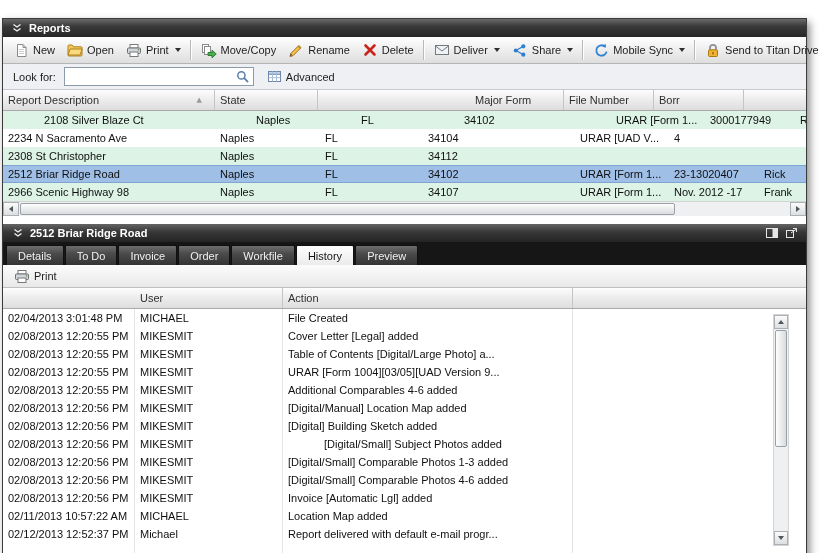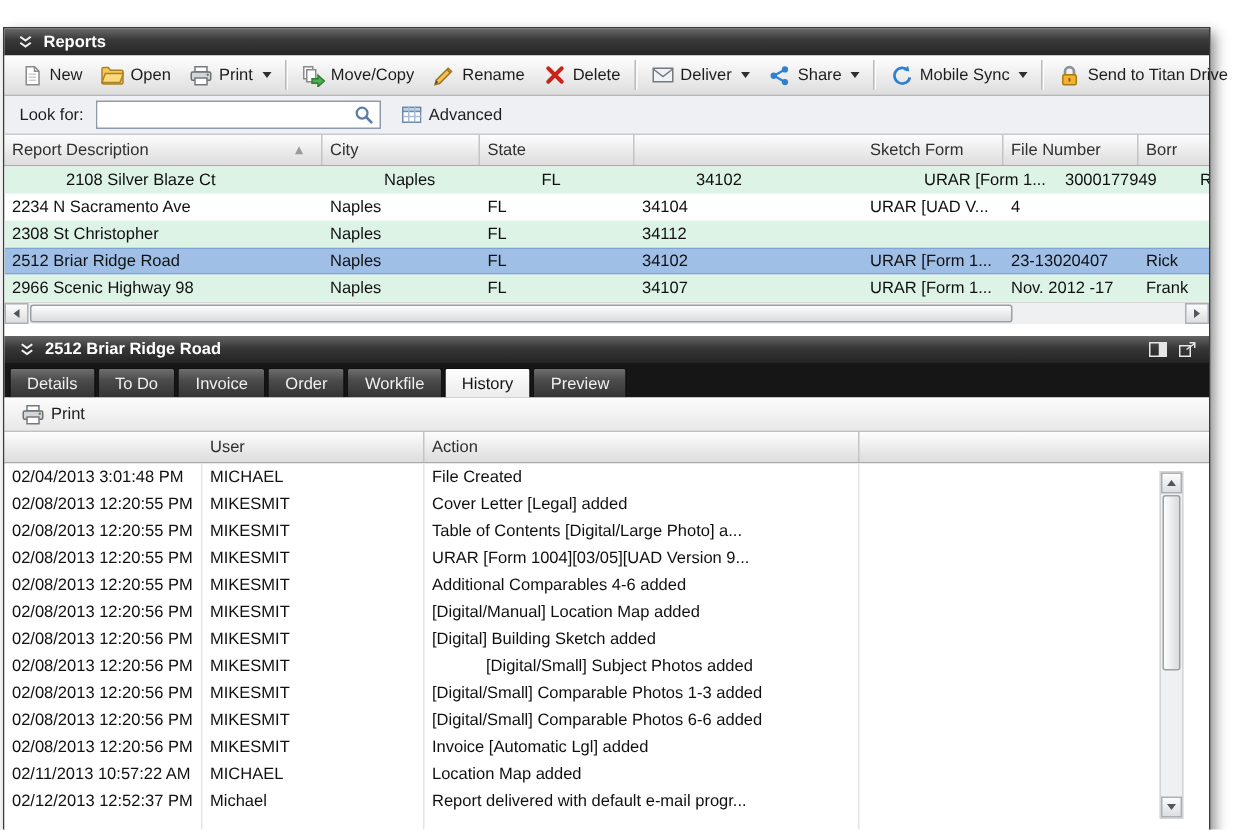--- a/index.html
+++ b/index.html
@@ -198,31 +198,28 @@
         </span>
       <span>Advanced</span>
     </div>
   </div>
 
   <div class="grid-header" id="reports-header">
       <div class="hcell" style="width: 212px;">
         <span>Report Description</span>
         <span class="sort-arrow">▲</span>
       </div>
-      <div class="hcell" style="width: 105px;">
-        <span>City</span>
-      </div>
       <div class="hcell" style="width: 103px;">
         <span>State</span>
       </div>
       <div class="hcell" style="width: 152px; margin-top: 39px;">
         <span>Zip</span>
       </div>
       <div class="hcell" style="width: 94px;">
-        <span>Sketch Form</span>
+        <span>Major Form</span>
       </div>
       <div class="hcell" style="width: 90px;">
         <span>File Number</span>
       </div>
       <div class="hcell" style="width: 90px;">
         <span>Borr</span>
       </div>
     </div>
   <div class="grid-body" id="reports-body">
       <div class="grid-row tint">
@@ -401,21 +398,21 @@
         <div class="gcell" style="width: 290px; margin-left: 36px;">[Digital/Small] Subject Photos added</div>
       </div>
       <div class="grid-row">
         <div class="gcell" style="width: 132px;">02/08/2013 12:20:56 PM</div>
         <div class="gcell" style="width: 148px;">MIKESMIT</div>
         <div class="gcell" style="width: 290px;">[Digital/Small] Comparable Photos 1-3 added</div>
       </div>
       <div class="grid-row">
         <div class="gcell" style="width: 132px;">02/08/2013 12:20:56 PM</div>
         <div class="gcell" style="width: 148px;">MIKESMIT</div>
-        <div class="gcell" style="width: 290px;">[Digital/Small] Comparable Photos 6-6 added</div>
+        <div class="gcell" style="width: 290px;">[Digital/Small] Comparable Photos 4-6 added</div>
       </div>
       <div class="grid-row">
         <div class="gcell" style="width: 132px;">02/08/2013 12:20:56 PM</div>
         <div class="gcell" style="width: 148px;">MIKESMIT</div>
         <div class="gcell" style="width: 290px;">Invoice [Automatic Lgl] added</div>
       </div>
       <div class="grid-row">
         <div class="gcell" style="width: 132px;">02/11/2013 10:57:22 AM</div>
         <div class="gcell" style="width: 148px;">MICHAEL</div>
         <div class="gcell" style="width: 290px;">Location Map added</div>

